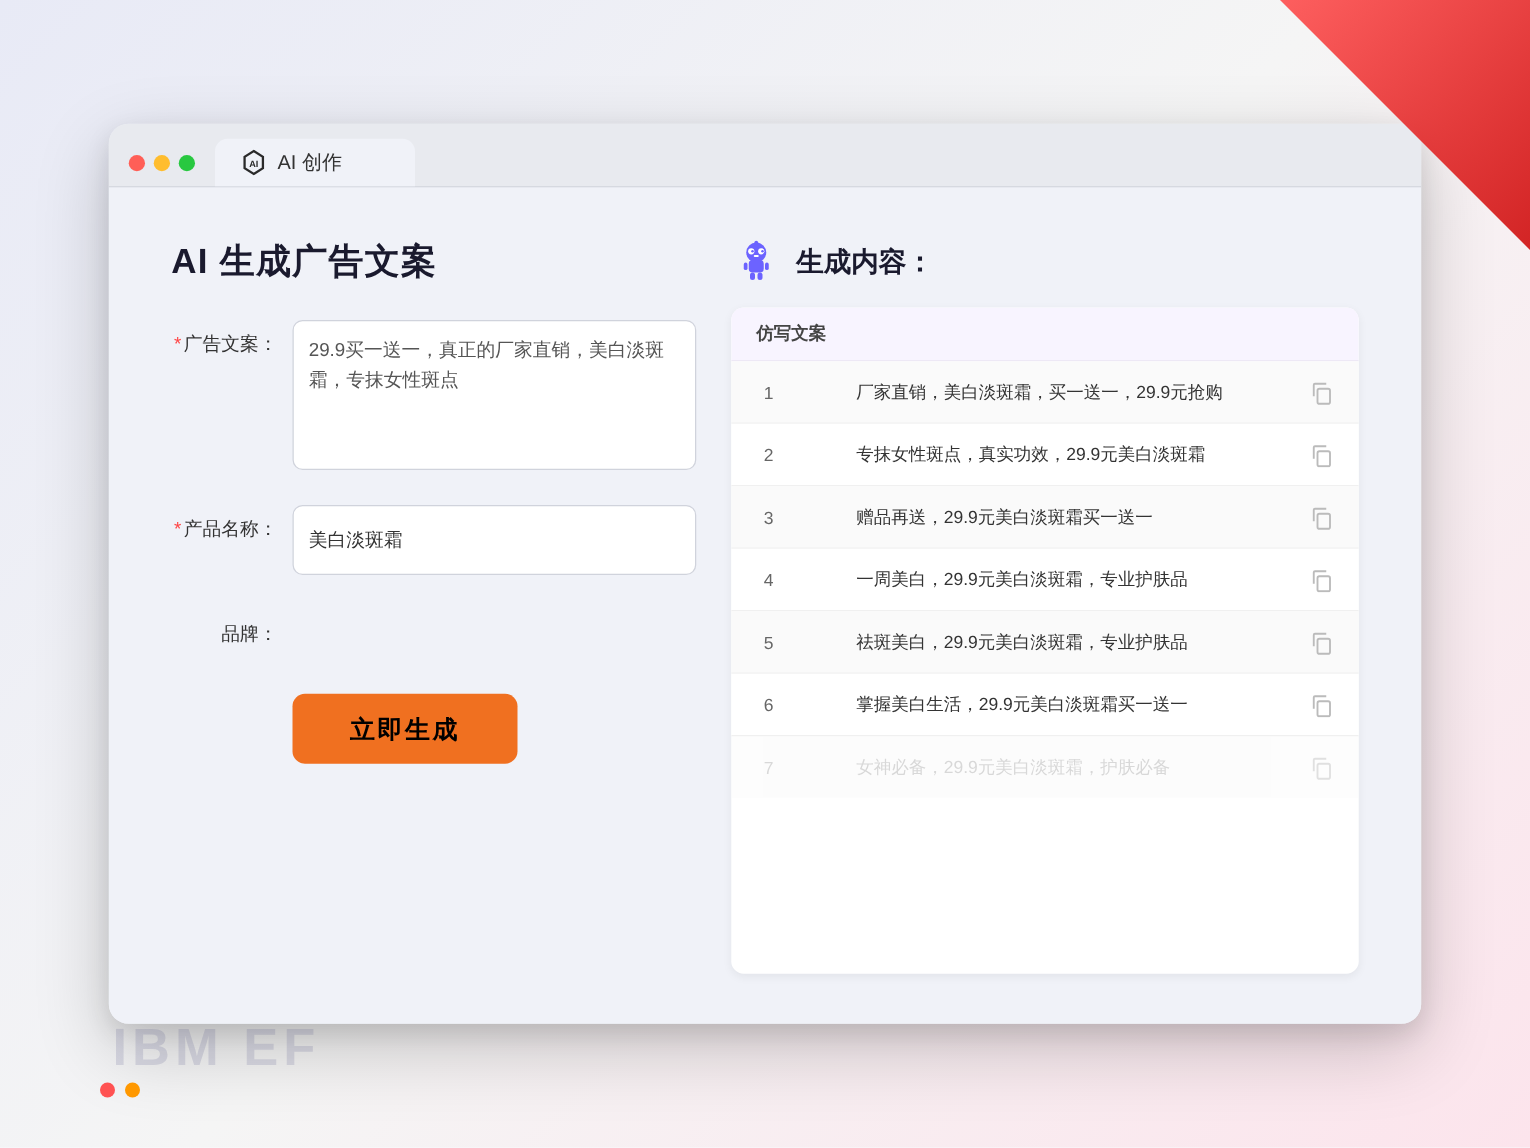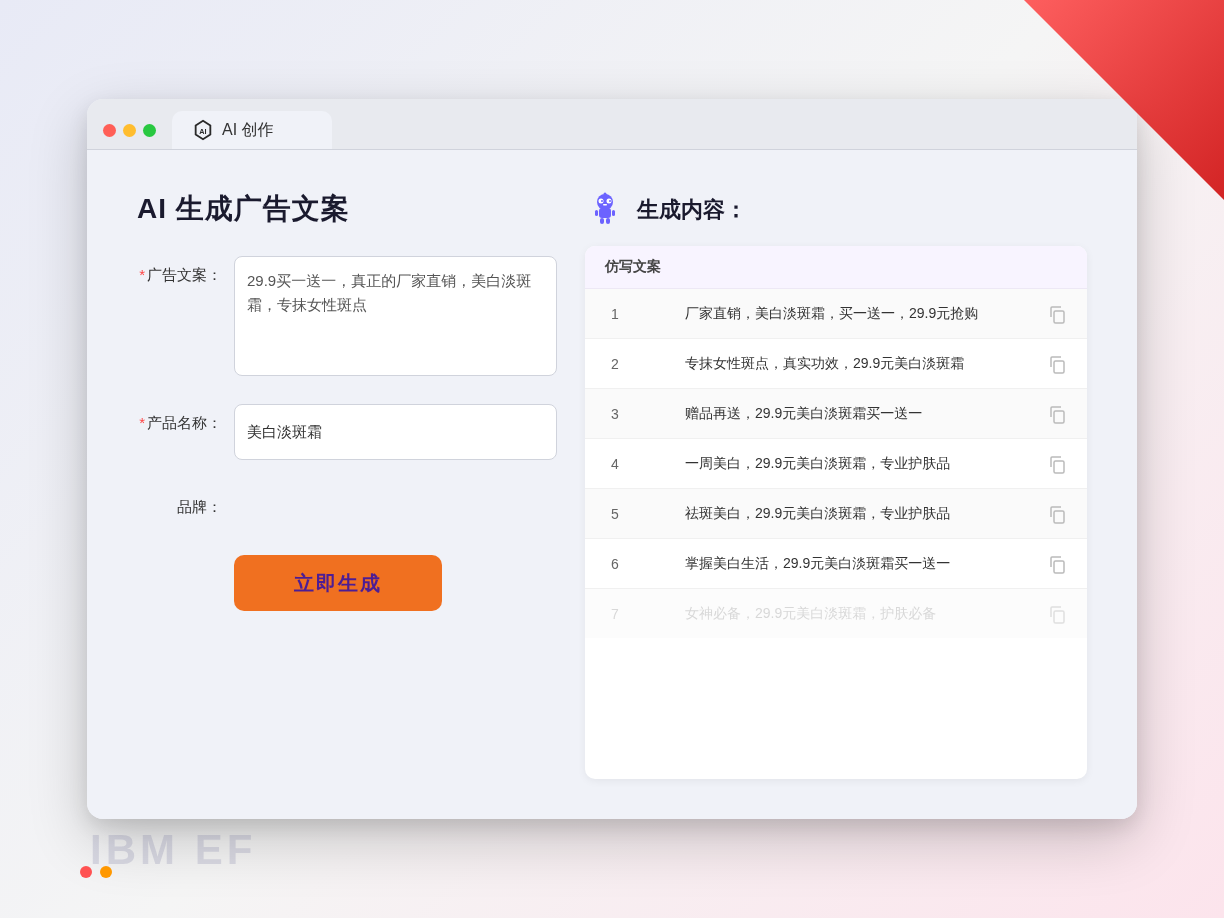--- a/index.html
+++ b/index.html
@@ -34,21 +34,21 @@
       left: 80px;
       display: flex;
       gap: 8px;
     }
 
     .dot-red { width: 12px; height: 12px; border-radius: 50%; background: #ff5252; }
     .dot-orange { width: 12px; height: 12px; border-radius: 50%; background: #ff9800; }
 
     .bg-text-ibm {
       position: absolute;
-      bottom: 44px;
+      bottom: 56px;
       left: 90px;
       font-size: 42px;
       font-weight: 900;
       color: rgba(60, 60, 120, 0.15);
       letter-spacing: 4px;
     }
 
     
     .browser-window {
       width: 1050px;
@@ -176,26 +176,26 @@
       border-radius: 8px;
       padding: 0 12px;
       font-size: 15px;
       color: #333;
       background: #fff;
       outline: none;
       font-family: inherit;
     }
 
     .generate-btn {
-      width: 208px;
+      width: 180px;
       height: 56px;
       background: #f07020;
       border: none;
       border-radius: 10px;
-      color: #4c1d95;
+      color: #000000;
       font-size: 20px;
       font-weight: 600;
       cursor: pointer;
       letter-spacing: 2px;
       font-family: inherit;
       margin-top: 10px;
     }
 
     
     .right-panel {

